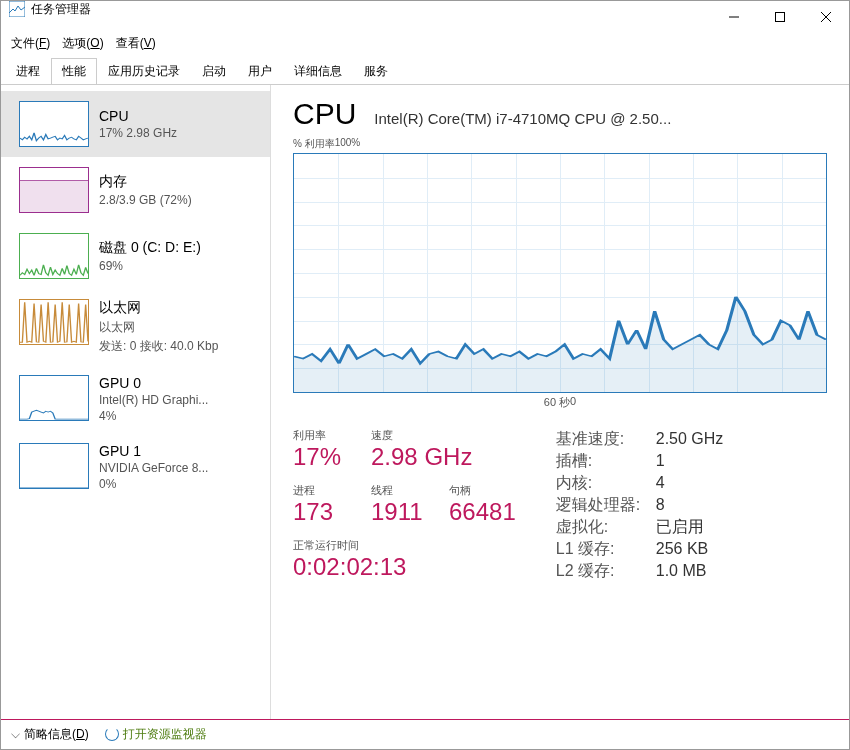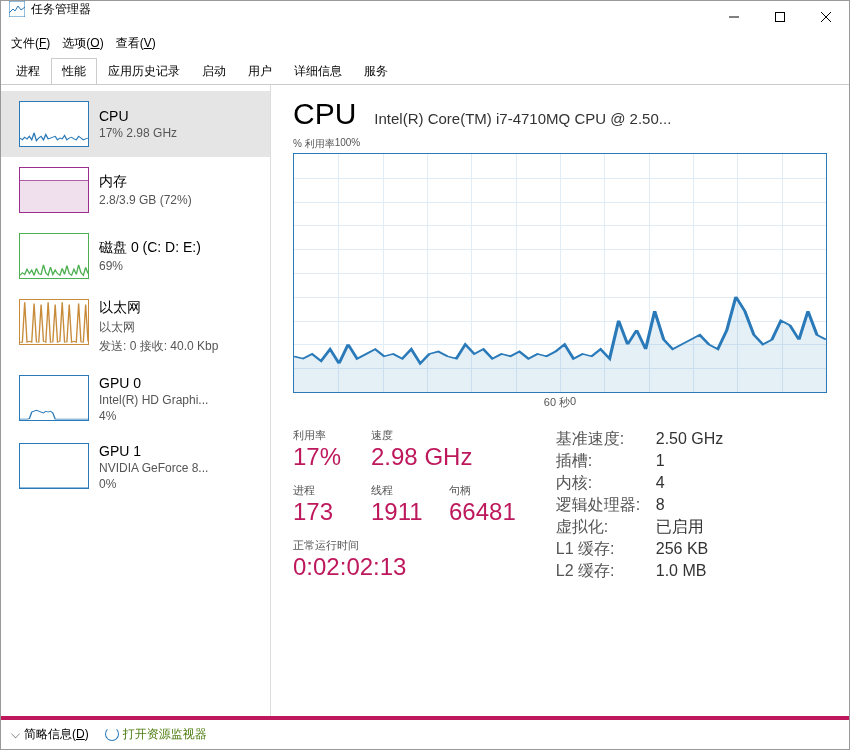--- a/index.html
+++ b/index.html
@@ -31,21 +31,21 @@
     .stats { display: flex; gap: 40px; margin-top: 18px; }
     .stats-left { display: flex; flex-direction: column; gap: 12px; }
     .stat-row { display: flex; gap: 18px; }
     .stat-block { min-width: 60px; }
     .stat-label { font-size: 11px; color: #555; }
     .stat-val { font-size: 22px; color: #be185d; }
     .stat-val.big { font-size: 24px; }
     .stats-right { font-size: 16px; color: #333; }
     .stats-right .kv { display: flex; gap: 10px; line-height: 22px; }
     .stats-right .k { width: 90px; color: #555; }
-    .statusbar { border-top: 4px solid #be185d; display: flex; align-items: center; gap: 16px; padding: 6px 10px; font-size: 12px; }
+    .statusbar { border-top: 1px solid #be185d; display: flex; align-items: center; gap: 16px; padding: 6px 10px; font-size: 12px; }
     .status-link { color: #4d7c0f; }
     .chev { margin-right: 4px; color: #555; }
     .disk-ico { width: 14px; height: 14px; margin-right: 4px; border:1.5px solid #2a7ab9; border-radius:50%; border-top-color:transparent; display:inline-block; vertical-align:-3px;}
     svg.spark { position:absolute; left:0; bottom:0; width:100%; height:100%; }
     .grid-line { position:absolute; left:0; right:0; height:1px; background:#e0edf7; }
     .grid-vline { position:absolute; top:0; bottom:0; width:1px; background:#e0edf7; }
   </style>
 </head>
 <body>
 

